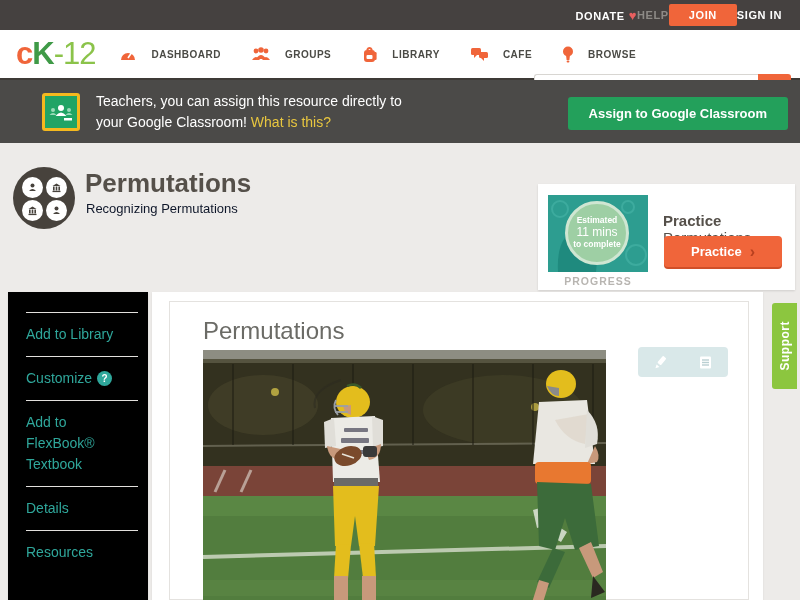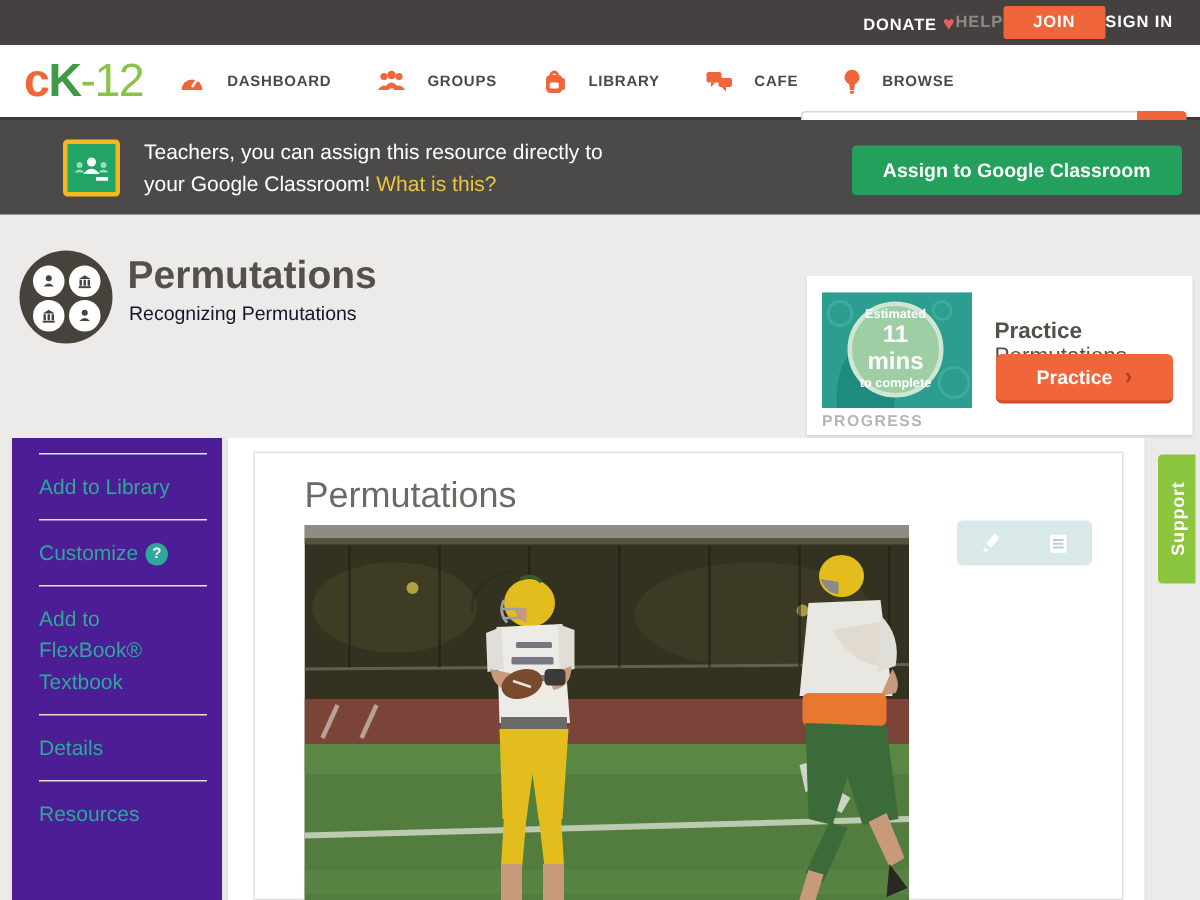--- a/index.html
+++ b/index.html
@@ -55,33 +55,33 @@
 
   
   .practice-card { position:absolute; left:538px; top:152px; width:257px; height:106px; background:#fff;
     box-shadow:0 1px 2px rgba(0,0,0,.12);margin-top:32px; }
   .pc-img { position:absolute; left:10px; top:11px; width:100px; height:77px; background:#2d9d90;
     overflow:hidden; cursor:pointer; }
   .pc-circle { position:absolute; left:17px; top:6px; width:64px; height:64px; border-radius:50%;
     background:#9ecfa4; border:3px solid #cfe6d2; display:flex; flex-direction:column;
     align-items:center; justify-content:center; color:#fff; text-align:center; line-height:1.15; }
   .pc-circle .l1,.pc-circle .l3 { font-size:8.5px; font-weight:bold; }
-  .pc-circle .l2 { font-size:16px; font-weight:bold; }
-  .pc-progress { position:absolute; left:10px; top:91px; width:100px; 
+  .pc-circle .l2 { font-size:12px; font-weight:normal; }
+  .pc-progress { position:absolute; left:10px; top:91px; width:100px; text-align:center;
     font-size:10.5px; font-weight:bold; letter-spacing:1px; color:#b8b5b1; }
   .pc-heading { position:absolute; left:125px; top:28px; font-size:15px; color:#55504a; }
   .pc-heading b { font-weight:bold; }
   .pc-btn { position:absolute; left:126px; top:52px; width:118px; height:31px; background:#f0653a;
     border-radius:4px; color:#fff; font-size:13px; font-weight:bold; display:flex; align-items:center;
     justify-content:center; gap:8px; cursor:pointer; box-shadow:0 2px 0 #d04f28; }
   .pc-btn .chev { color:#b8401f; font-size:16px; font-weight:bold; }
 
   
-  .sidebar { position:absolute; left:8px; top:292px; width:140px; height:308px; background:#4c1d95;
-    box-shadow:0 1px 2px rgba(0,0,0,.08); padding:2px 10px 0 18px; }
+  .sidebar { position:absolute; left:8px; top:292px; width:140px; height:308px; background:#000000;
+    box-shadow:0 1px 2px rgba(0,0,0,.08); padding:12px 10px 0 18px; }
   .sb-item { border-top:1px solid #e2e0dd; padding:11px 0; font-size:14px; color:#2fa79b;
     cursor:pointer; line-height:1.5; }
   .sb-item:first-child { border-top:1px solid #e2e0dd; margin-top:8px; }
   .sb-badge { display:inline-flex; width:15px; height:15px; border-radius:50%; background:#2fa79b;
     color:#fff; font-size:10px; font-weight:bold; align-items:center; justify-content:center;
     margin-left:5px; vertical-align:1px; }
 
   
   .main-panel { position:absolute; left:152px; top:292px; width:611px; height:308px; background:#fff;
     box-shadow:0 1px 2px rgba(0,0,0,.08); }

